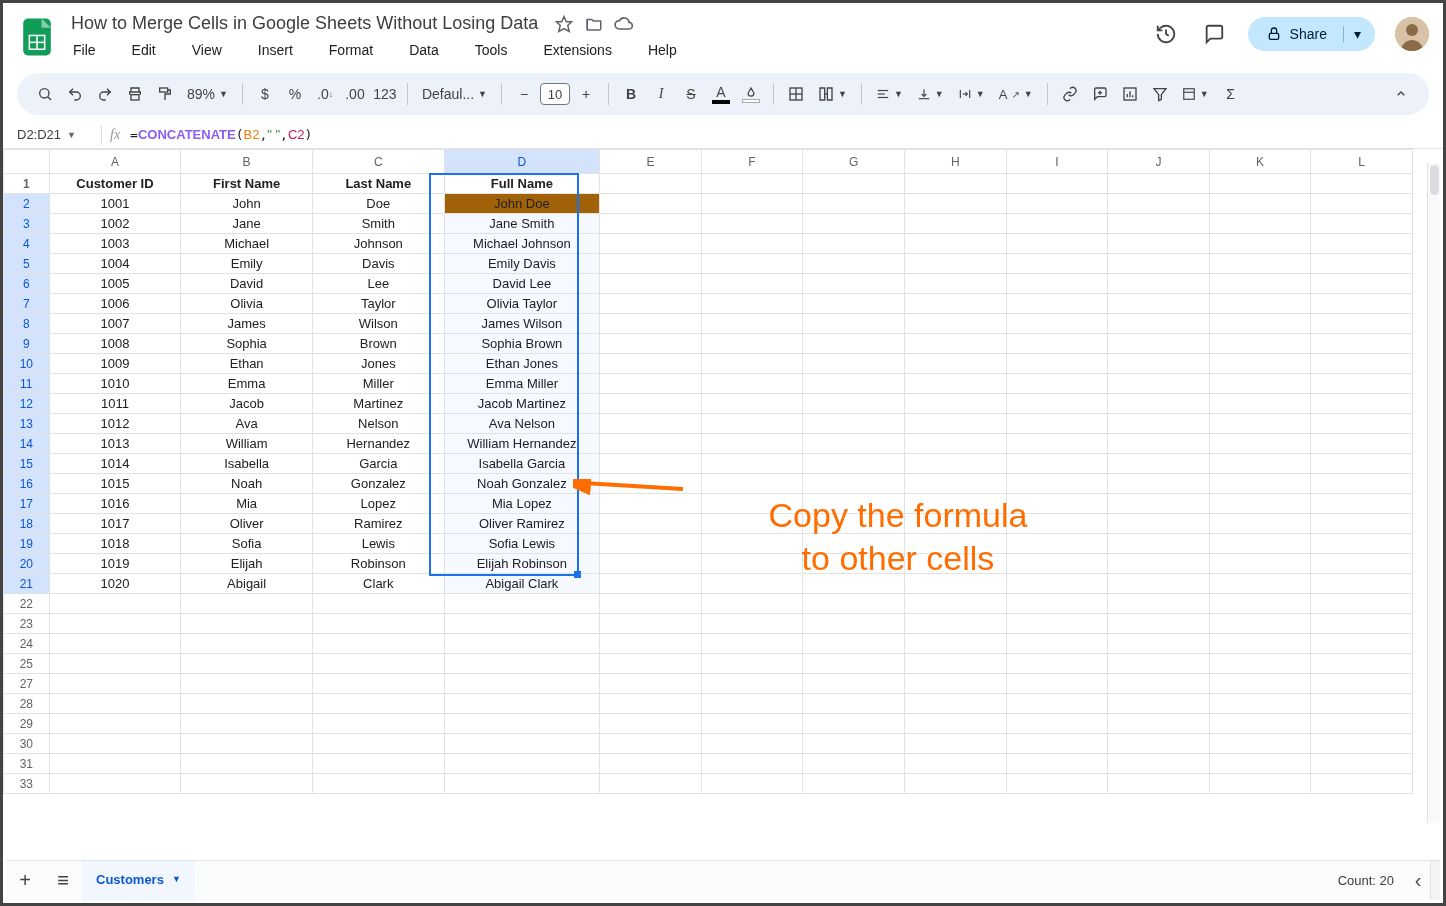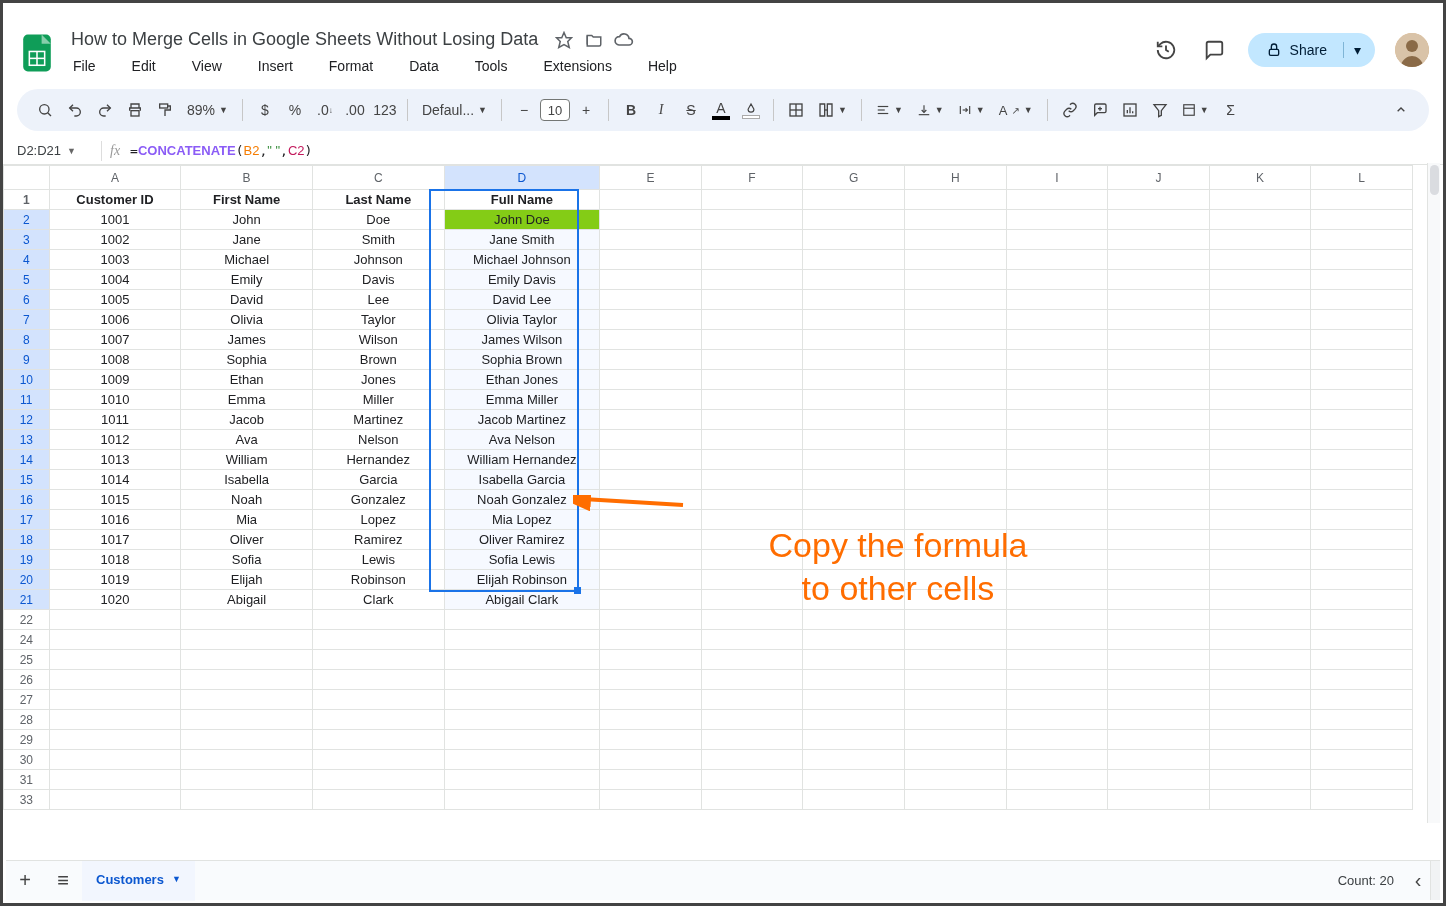--- a/index.html
+++ b/index.html
@@ -1,19 +1,19 @@
 <!DOCTYPE html>
 <html><head>
 <meta charset="utf-8">
 <style>
 * { margin:0; padding:0; box-sizing:border-box; font-family:Arial,"Helvetica Neue",sans-serif; }
 body { width:1446px; height:906px; background:#fff; border:3px solid #444; overflow:hidden; position:relative; }
 
 
-.titlebar { display:flex; align-items:flex-start; padding:8px 14px 0 14px;margin-top:16px; }
+.titlebar { display:flex; align-items:flex-start; padding:8px 14px 0 14px; }
 .sheets-logo { width:40px; height:52px; border-radius:8px; display:flex; align-items:center; justify-content:center; margin-right:8px; }
 .sheets-logo svg { width:34px; height:46px; }
 .title-area { flex:1; }
 .doc-title-row { display:flex; align-items:center; gap:10px; }
 .doc-title { font-size:18px; color:#3c4043; padding:2px 6px; border-radius:4px; }
 .title-icon { color:#5f6368; width:20px; height:20px; display:flex; align-items:center; justify-content:center; }
 .menubar { display:flex; gap:20px; margin-top:2px; }
 .menubar span { font-size:14px; color:#202124; padding:4px 8px; border-radius:4px; cursor:pointer; }
 .right-actions { display:flex; align-items:center; gap:20px; padding-top:6px; }
 .ra-icon { width:28px; height:28px; display:flex; align-items:center; justify-content:center; color:#444; }
@@ -49,29 +49,29 @@
 .grid th, .grid td { border:1px solid #e1e3e1; height:20px; font-size:13px; color:#202124; text-align:center; font-weight:400; padding:0; }
 .grid thead th { background:#fff; color:#5f6368; font-size:12px; height:24px; font-weight:400; }
 .grid .rowhdr { width:44px; background:#fff; color:#5f6368; font-size:12px; }
 .grid .corner { width:44px; background:#fff; }
 col.cA,col.cB,col.cC { width:127px; }
 col.cD { width:150px; }
 col.cE,col.cF,col.cG,col.cH,col.cI,col.cJ,col.cK,col.cL { width:98px; }
 .grid tr.hdr-row td { font-weight:700; }
 .sel-col thead th.selh, .grid .rowhdr.selr { background:#d3e3fd; color:#0b57d0; }
 .grid td.sel { background:#d3e3fd33; }
-.grid td.sel.first { background:#84cc16; }
+.grid td.sel.first { background:#a16207; }
 .sel-outline { position:absolute; border:2px solid #1a73e8; pointer-events:none; }
 .sel-outline .handle { position:absolute; right:-4px; bottom:-4px; width:7px; height:7px; background:#1a73e8; }
 
 .grid thead th.colD { background:#d3e3fd; color:#0b57d0; }
 
 
 .annotation { position:absolute; left:570px; top:330px; pointer-events:none; }
-.annotation-text { font-family:"Comic Sans MS","Segoe Script",cursive; color:#ff6d00; font-size:34px; line-height:1.25; position:absolute; left:680px; top:359px; width:430px; text-align:center; pointer-events:none; }
+.annotation-text { font-family:"Comic Sans MS","Segoe Script",cursive; color:#ff6d00; font-size:34px; line-height:1.25; position:absolute; left:680px; top:345px; width:430px; text-align:center; pointer-events:none; }
 
 
 .tabstrip { position:absolute; left:3px; right:3px; bottom:3px; height:40px; border-top:1px solid #e1e3e1; display:flex; align-items:center; background:#f9fbfd; }
 .tabstrip .btn { width:38px; height:38px; display:flex; align-items:center; justify-content:center; color:#444; cursor:pointer; font-size:20px; }
 .sheet-tab { display:flex; align-items:center; gap:8px; padding:0 14px; height:40px; color:#0b57d0; font-weight:700; font-size:13px; border-bottom:3px solid transparent; background:#e8f0fe66; border-radius:0; }
 .sheet-tab .dd { font-size:9px; }
 .tab-spacer { flex:1; }
 .count { font-size:13px; color:#3c4043; margin-right:12px; }
 .scroll-r { width:10px; background:#f1f3f4; height:100%; border-left:1px solid #e1e3e1; }
 
@@ -678,51 +678,51 @@
           <td></td>
           <td></td>
           <td></td>
           <td></td>
           <td></td>
           <td></td>
           <td></td>
           <td></td>
         </tr>
         <tr>
+          <td class="rowhdr">23</td>
+          <td></td>
+          <td></td>
+          <td></td>
+          <td></td>
+          <td></td>
+          <td></td>
+          <td></td>
+          <td></td>
+          <td></td>
+          <td></td>
+          <td></td>
+          <td></td>
+        </tr>
+        <tr>
           <td class="rowhdr">24</td>
           <td></td>
           <td></td>
           <td></td>
           <td></td>
           <td></td>
           <td></td>
           <td></td>
           <td></td>
           <td></td>
           <td></td>
           <td></td>
           <td></td>
         </tr>
         <tr>
           <td class="rowhdr">25</td>
-          <td></td>
-          <td></td>
-          <td></td>
-          <td></td>
-          <td></td>
-          <td></td>
-          <td></td>
-          <td></td>
-          <td></td>
-          <td></td>
-          <td></td>
-          <td></td>
-        </tr>
-        <tr>
-          <td class="rowhdr">26</td>
           <td></td>
           <td></td>
           <td></td>
           <td></td>
           <td></td>
           <td></td>
           <td></td>
           <td></td>
           <td></td>
           <td></td>

